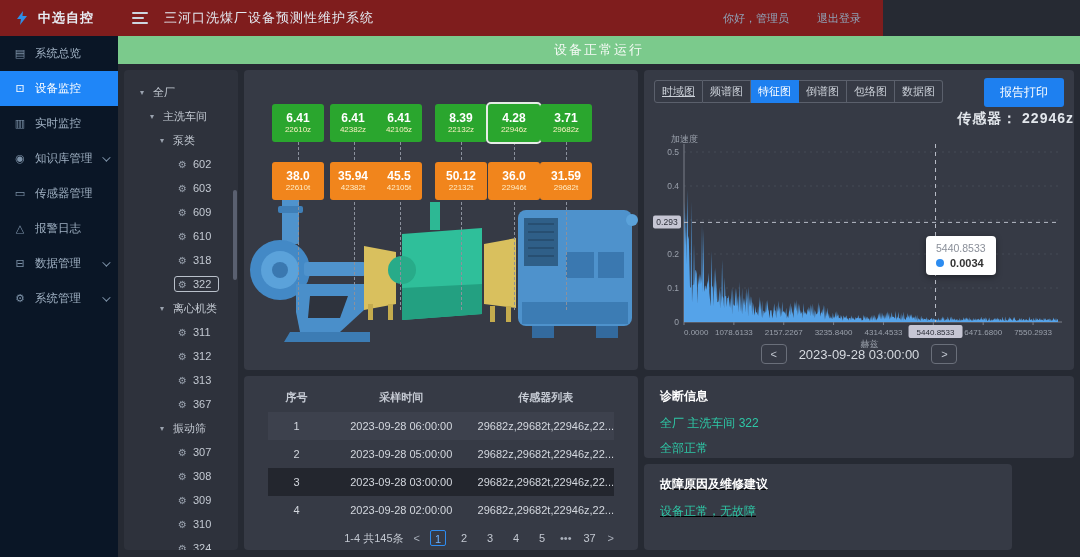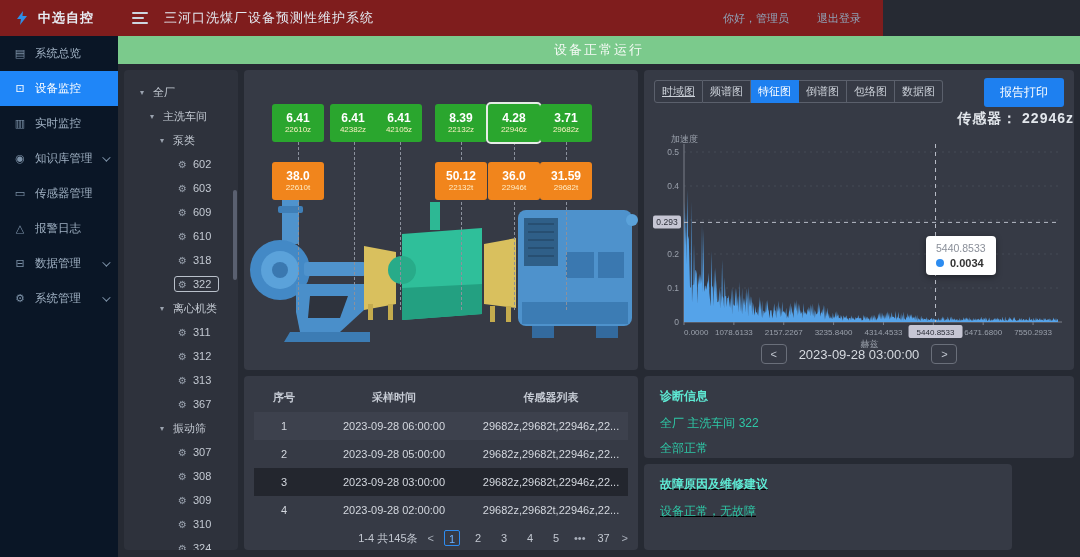--- a/index.html
+++ b/index.html
@@ -26,21 +26,21 @@
   .side-item.active .s-ico { color:#ffffff; }
   .side-item .chev { margin-left:auto; width:6px; height:6px; border-right:1.5px solid #7e93a9; border-bottom:1.5px solid #7e93a9; transform:rotate(45deg) translateY(-2px); }
 
   
   .banner { position:absolute; left:118px; top:36px; width:962px; height:28px; background:#7bca8c; display:flex; align-items:center; justify-content:center; color:#f5faf5; font-size:13px; letter-spacing:2px; z-index:3; }
 
   
   .panel { position:absolute; background:#363a45; border-radius:4px; }
   .tree-panel  { left:124px; top:70px;  width:114px; height:480px; background:#2e323c; padding:10px 4px 10px 8px; overflow:hidden; }
   .equip-panel { left:244px; top:70px;  width:394px; height:300px; }
-  .table-panel { left:244px; top:376px; width:394px; height:174px; padding:6px 10px; }
+  .table-panel { left:244px; top:376px; width:394px; height:174px; padding:6px 24px; }
   .chart-panel { left:644px; top:70px;  width:430px; height:300px; }
   .diag-panel  { left:644px; top:376px; width:430px; height:82px;  padding:12px 16px; }
   .fault-panel { left:644px; top:464px; width:368px; height:86px;  padding:12px 16px;text-decoration:underline; }
 
   
   .tree { font-size:11px; color:#c3c9d2; }
   .tnode { display:flex; align-items:center; gap:5px; height:24px; cursor:pointer; white-space:nowrap; }
   .tnode .caret { color:#9aa2ae; font-size:8px; width:8px; flex:none; }
   .tnode .gear { color:#9aa2ae; font-size:10px; width:10px; flex:none; }
   .ind1 { padding-left:8px; } .ind2 { padding-left:18px; } .ind3 { padding-left:28px; } .ind4 { padding-left:46px; }
@@ -83,21 +83,21 @@
   .tooltip { position:absolute; left:274px; top:104px; background:#ffffff; border-radius:4px; padding:6px 10px; box-shadow:0 2px 6px rgba(0,0,0,.4); z-index:6; }
   .tooltip .tt-x { color:#8a8f99; font-size:10.5px; margin-bottom:3px; }
   .tooltip .tt-row { display:flex; align-items:center; gap:6px; }
   .tooltip .dot { width:8px; height:8px; border-radius:50%; background:#2d8cf0; }
   .tooltip .tt-v { color:#333; font-size:11px; font-weight:bold; }
   .date-nav { position:absolute; left:0; right:0; bottom:6px; display:flex; align-items:center; justify-content:center; gap:12px; }
   .date-nav .dn-btn { width:26px; height:20px; border:1px solid #6a6f7a; border-radius:4px; background:transparent; color:#c3c8d1; font-size:11px; cursor:pointer; line-height:18px; }
   .date-nav .dn-date { color:#d6dae0; font-size:13px; }
 
   
-  .blk-title { color:#5eead4; font-size:12px; font-weight:bold; margin-bottom:10px; }
+  .blk-title { color:#ffffff; font-size:12px; font-weight:bold; margin-bottom:10px; }
   .teal-line { color:#2ec7a6; font-size:12px; margin-bottom:8px; cursor:pointer; }
 </style>
 </head>
 <body>
 
 <div id="app">
 
   <div class="topbar">
     <div class="logo-zone">
       <svg width="16" height="16" viewBox="0 0 16 16">
@@ -279,20 +279,30 @@
         <span class="sid">22946z</span>
     </div>
     <div class="sensor-box green" style="left:296px; top:34px;">
       <span class="val">3.71</span>
         <span class="sid">29682z</span>
     </div>
 
     <div class="sensor-box orange" style="left:28px; top:92px;">
       <span class="val">38.0</span>
         <span class="sid">22610t</span>
+    </div>
+    <div class="sensor-box orange wide" style="left:86px; top:92px;">
+      <span class="cell">
+          <span class="val">35.94</span>
+          <span class="sid">42382t</span>
+        </span>
+      <span class="cell">
+          <span class="val">45.5</span>
+          <span class="sid">42105t</span>
+        </span>
     </div>
     <div class="sensor-box orange" style="left:191px; top:92px;">
       <span class="val">50.12</span>
         <span class="sid">22132t</span>
     </div>
     <div class="sensor-box orange" style="left:244px; top:92px;">
       <span class="val">36.0</span>
         <span class="sid">22946t</span>
     </div>
     <div class="sensor-box orange" style="left:296px; top:92px;">

